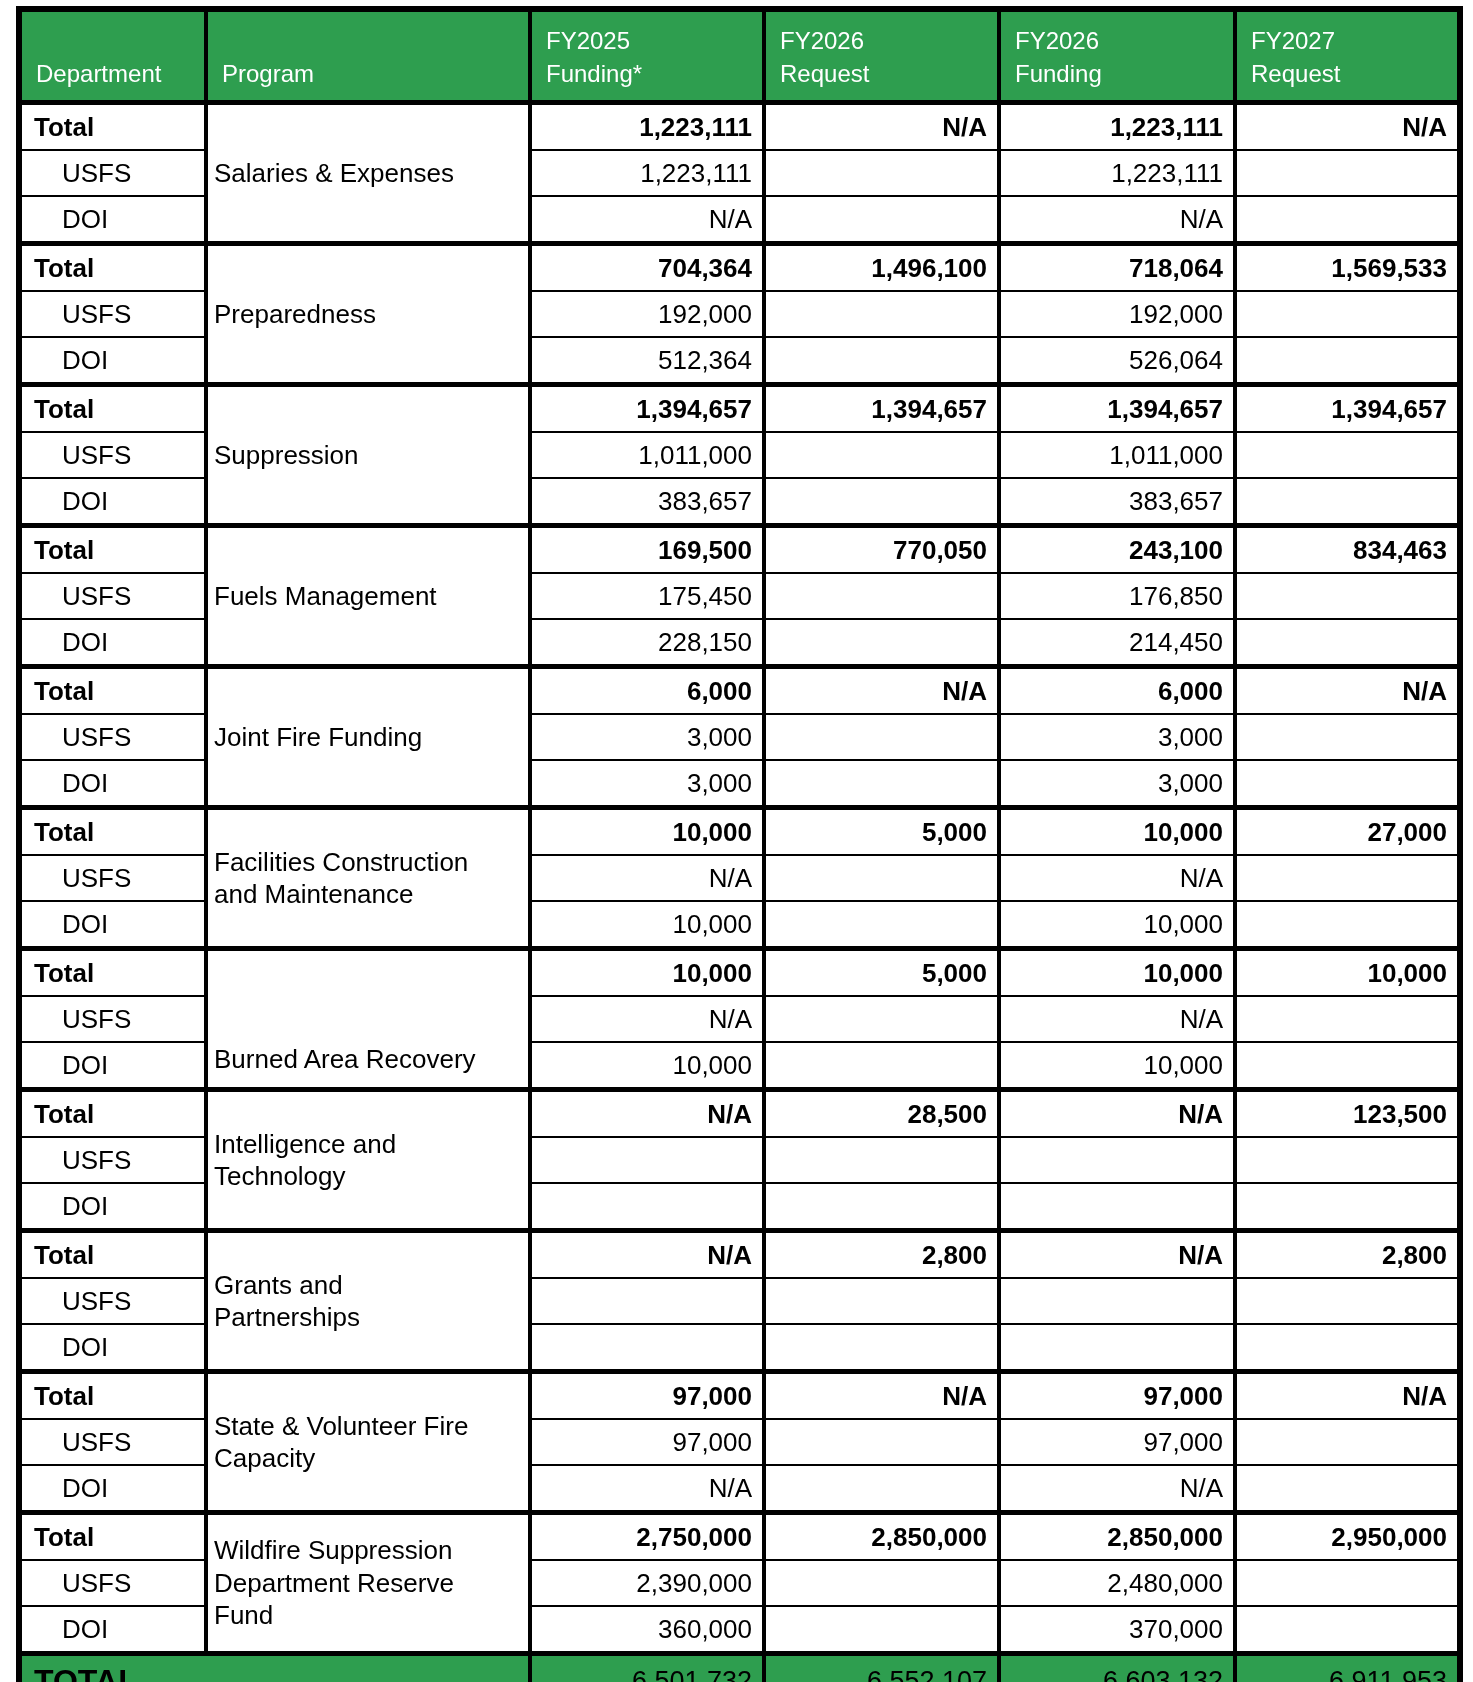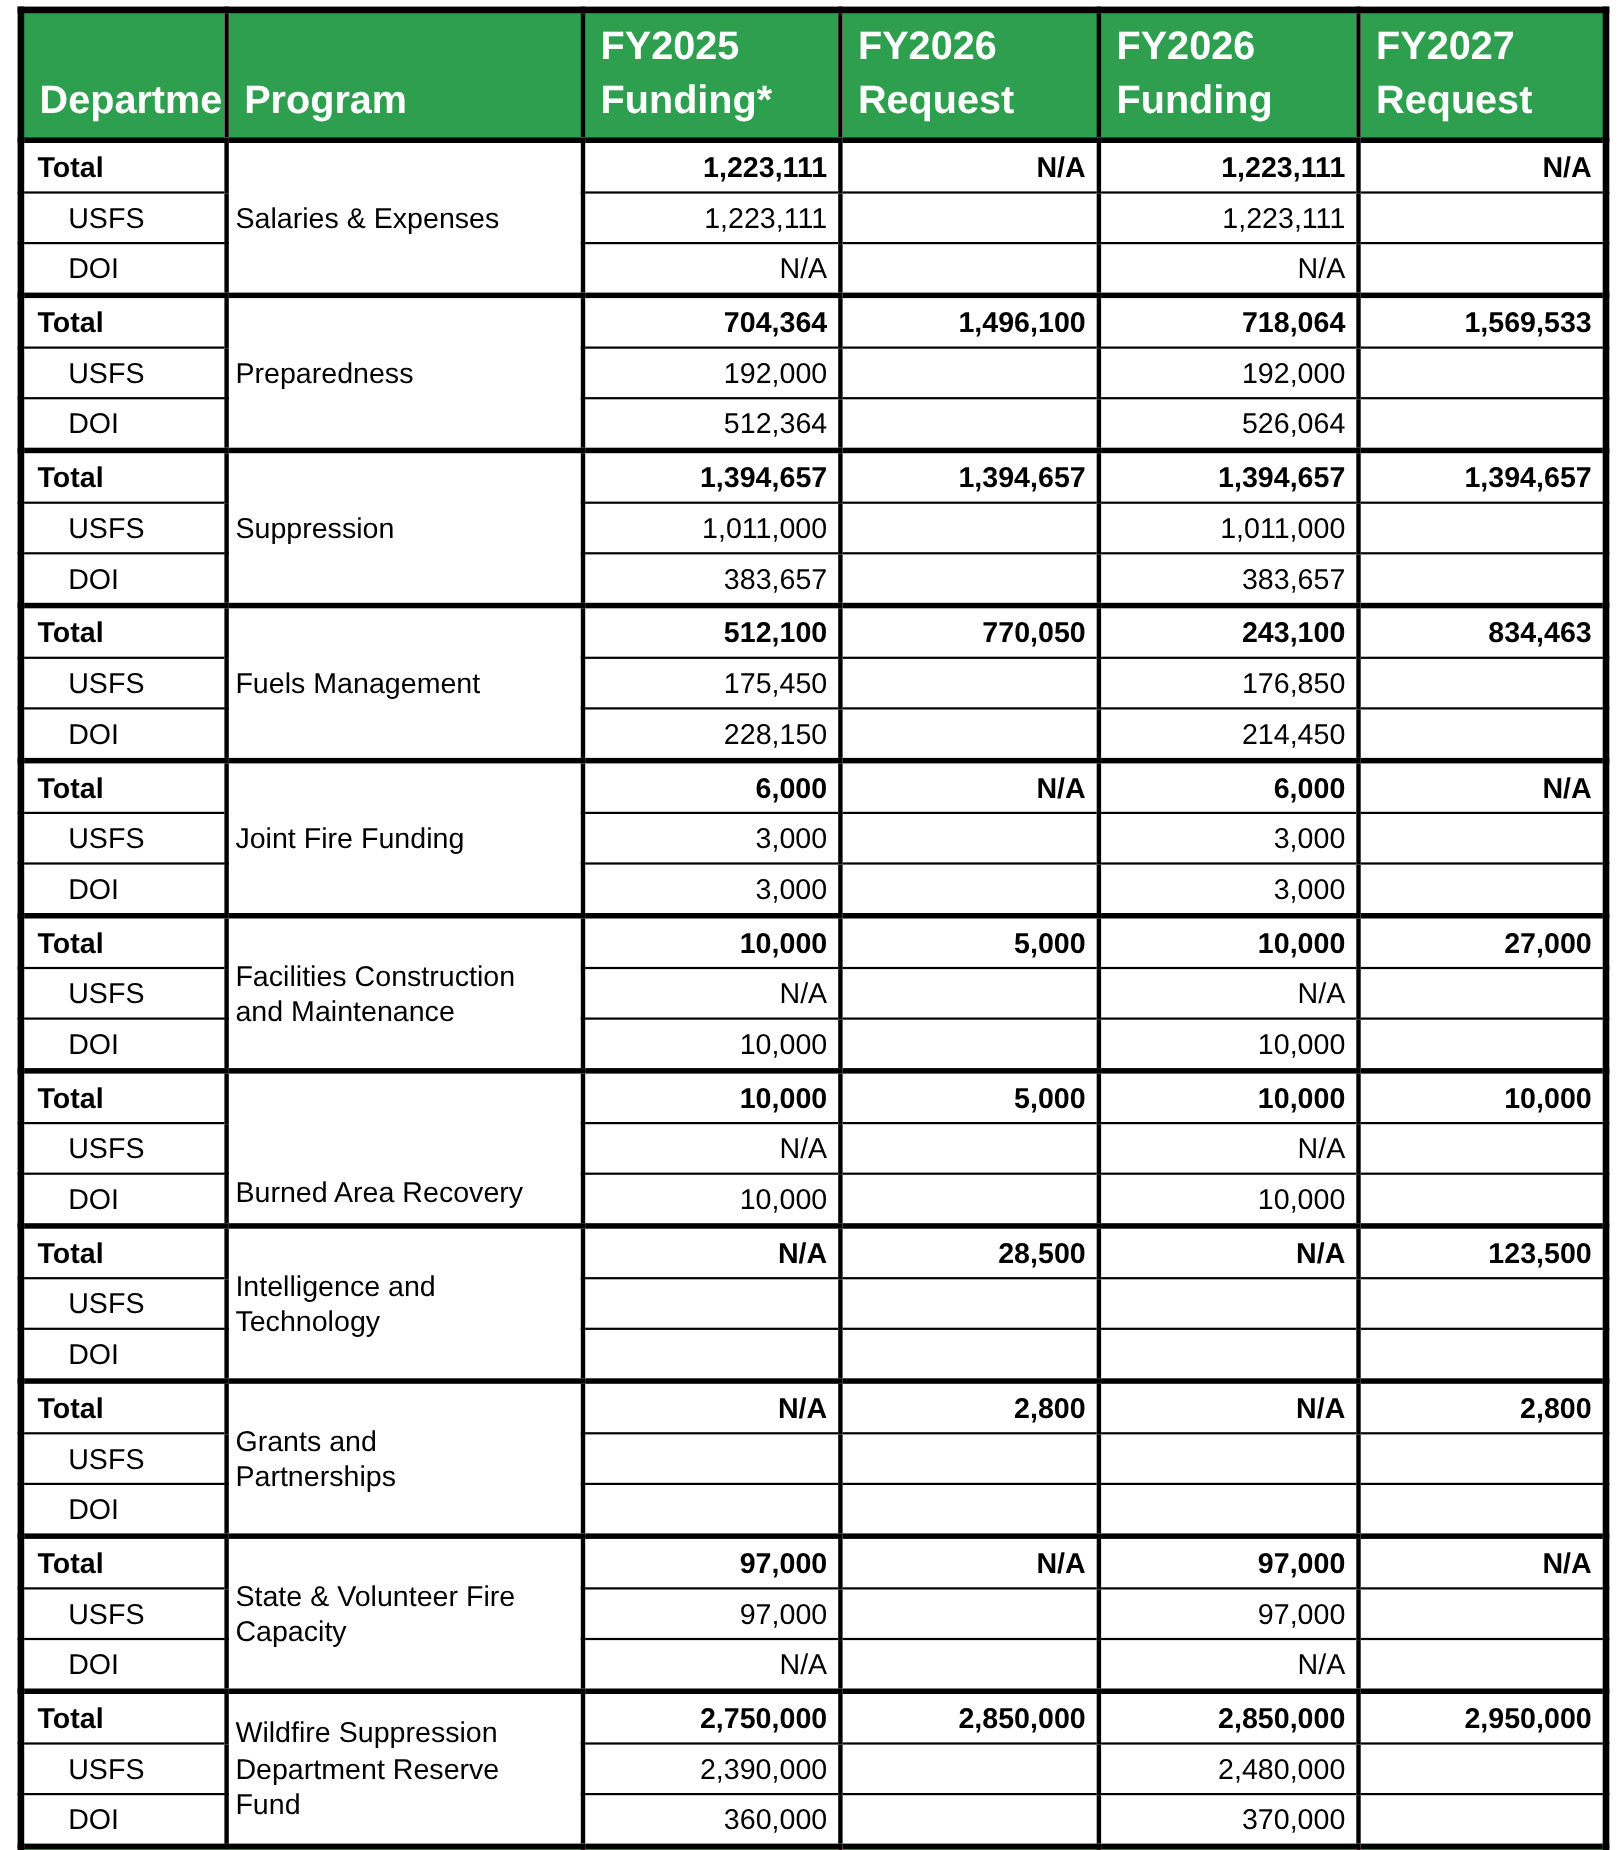--- a/index.html
+++ b/index.html
@@ -24,22 +24,22 @@
     border:6px solid var(--border);
   }
   th,td{
     border-left:4px solid var(--border);
     border-right:4px solid var(--border);
     overflow:hidden;
   }
   thead th{
     background:var(--green);
     color:var(--header_text);
-    font-size:36px;
-    font-weight:bold;
+    font-size:24px;
+    font-weight:normal;
     text-align:left;
     vertical-align:bottom;
     padding:6px 6px 10px 14px;
     height:72px;
     border-bottom:5px solid var(--border);
     line-height:1.35;
   }
   tbody td{
     height:42px;
     font-size:26px;
@@ -170,21 +170,21 @@
       <tr>
         <td class="dept sub">DOI</td>
         <td class="val">383,657</td>
         <td class="val"></td>
         <td class="val">383,657</td>
         <td class="val"></td>
       </tr>
       <tr class="group-start">
         <td class="dept total">Total</td>
         <td rowspan="3" class="program">Fuels Management</td>
-        <td class="val total">512,100</td>
+        <td class="val total">169,500</td>
         <td class="val total">770,050</td>
         <td class="val total">243,100</td>
         <td class="val total">834,463</td>
       </tr>
       <tr>
         <td class="dept sub">USFS</td>
         <td class="val">175,450</td>
         <td class="val"></td>
         <td class="val">176,850</td>
         <td class="val"></td>

